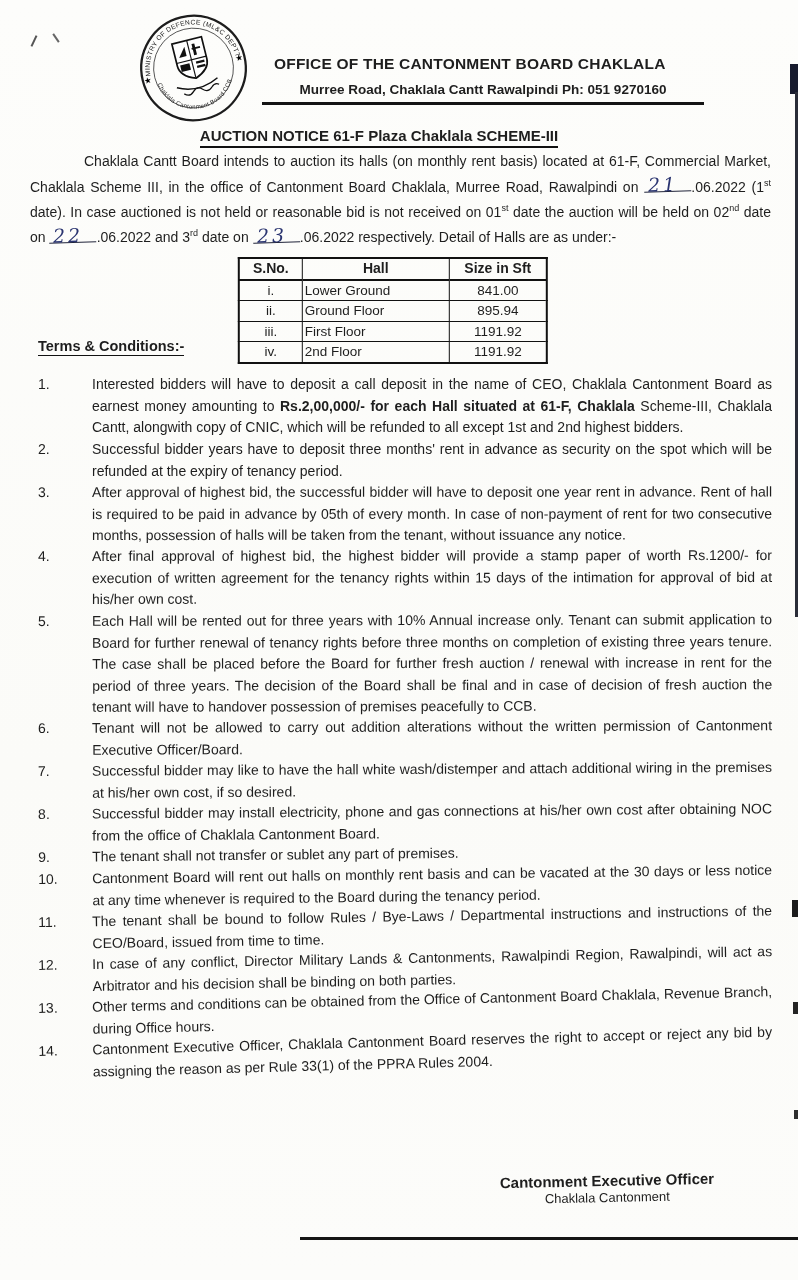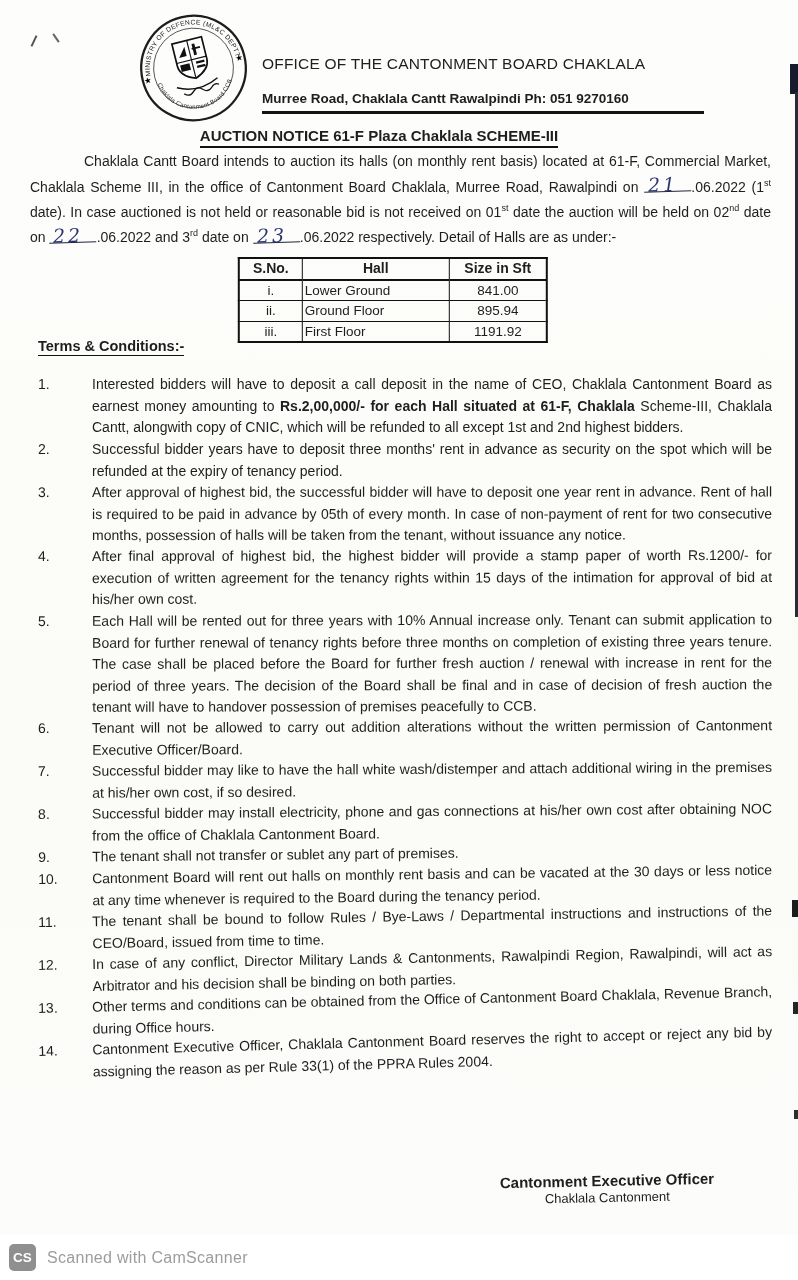--- a/index.html
+++ b/index.html
@@ -2,22 +2,22 @@
 <html><head>
 <meta charset="utf-8">
 <style>
   html,body{margin:0;padding:0;background:#6f6f6f;}
   .page{position:relative;width:798px;height:1280px;margin:0 auto;overflow:hidden;
         background:linear-gradient(180deg,#fdfdfb 0%,#fbfbf8 60%,#fcfcfa 100%);
         font-family:"Liberation Sans","DejaVu Sans",sans-serif;color:#1e1e1e;}
   
   .seal{position:absolute;left:137px;top:11px;transform:rotate(-14deg);}
   .header-text{position:absolute;left:262px;top:55px;width:442px;}
-  .office-title{font-size:15.5px;font-weight:normal;letter-spacing:.2px;white-space:nowrap;}
-  .address{font-size:13.5px;font-weight:bold;margin-top:18px;padding-bottom:5px;
+  .office-title{font-size:15.5px;font-weight:bold;letter-spacing:.2px;white-space:nowrap;margin-left:12px;}
+  .address{font-size:13.5px;font-weight:bold;text-align:center;margin-top:9px;padding-bottom:5px;
            border-bottom:3px solid #141414;}
   .notice-title{position:absolute;top:127px;left:0;right:40px;text-align:center;font-size:15px;font-weight:bold;}
   .notice-title span{border-bottom:2.2px solid #111;padding-bottom:2px;}
   
   .intro{position:absolute;top:151px;left:30px;right:27px;font-size:14px;line-height:21.6px;
          text-align:justify;text-indent:54px;}
   .intro sup{font-size:9px;}
   .handwritten{font-family:"DejaVu Serif",serif;font-style:italic;font-size:19px;letter-spacing:3px;
                border-bottom:1.6px solid #20243a;padding:0 13px 0 4px;line-height:14px;display:inline-block;
                text-indent:0;transform:rotate(-2deg);}
@@ -133,20 +133,25 @@
         <tr>
           <td class="col0">ii.</td>
           <td class="col1">Ground Floor</td>
           <td class="col2">895.94</td>
         </tr>
         <tr>
           <td class="col0">iii.</td>
           <td class="col1">First Floor</td>
           <td class="col2">1191.92</td>
         </tr>
+        <tr>
+          <td class="col0">iv.</td>
+          <td class="col1">2nd Floor</td>
+          <td class="col2">1191.92</td>
+        </tr>
       </tbody>
   </table>
 
   <div class="terms-heading">
     <span>Terms &amp; Conditions:-</span>
   </div>
   <div class="terms">
       <div class="term-row" style="transform: rotate(0deg);">
         <div class="term-num">1.</div>
         <div class="term-text"><span>Interested bidders will have to deposit a call deposit in the name of CEO, Chaklala Cantonment Board as earnest money amounting to </span><b>Rs.2,00,000/- for each Hall situated at 61-F, Chaklala</b><span> Scheme-III, Chaklala Cantt, alongwith copy of CNIC, which will be refunded to all except 1st and 2nd highest bidders.</span></div>
@@ -203,18 +208,14 @@
         <div class="term-num">14.</div>
         <div class="term-text"><span>Cantonment Executive Officer, Chaklala Cantonment Board reserves the right to accept or reject any bid by assigning the reason as per Rule 33(1) of the PPRA Rules 2004.</span></div>
       </div>
     </div>
 
   <div class="signature">
     <div class="sig1">Cantonment Executive Officer</div>
     <div class="sig2">Chaklala Cantonment</div>
   </div>
 
-  <div class="footer">
-    <div class="cs-badge">CS</div>
-    <div class="footer-label">Scanned with CamScanner</div>
-  </div>
 
 </div>
 
 </body></html>

